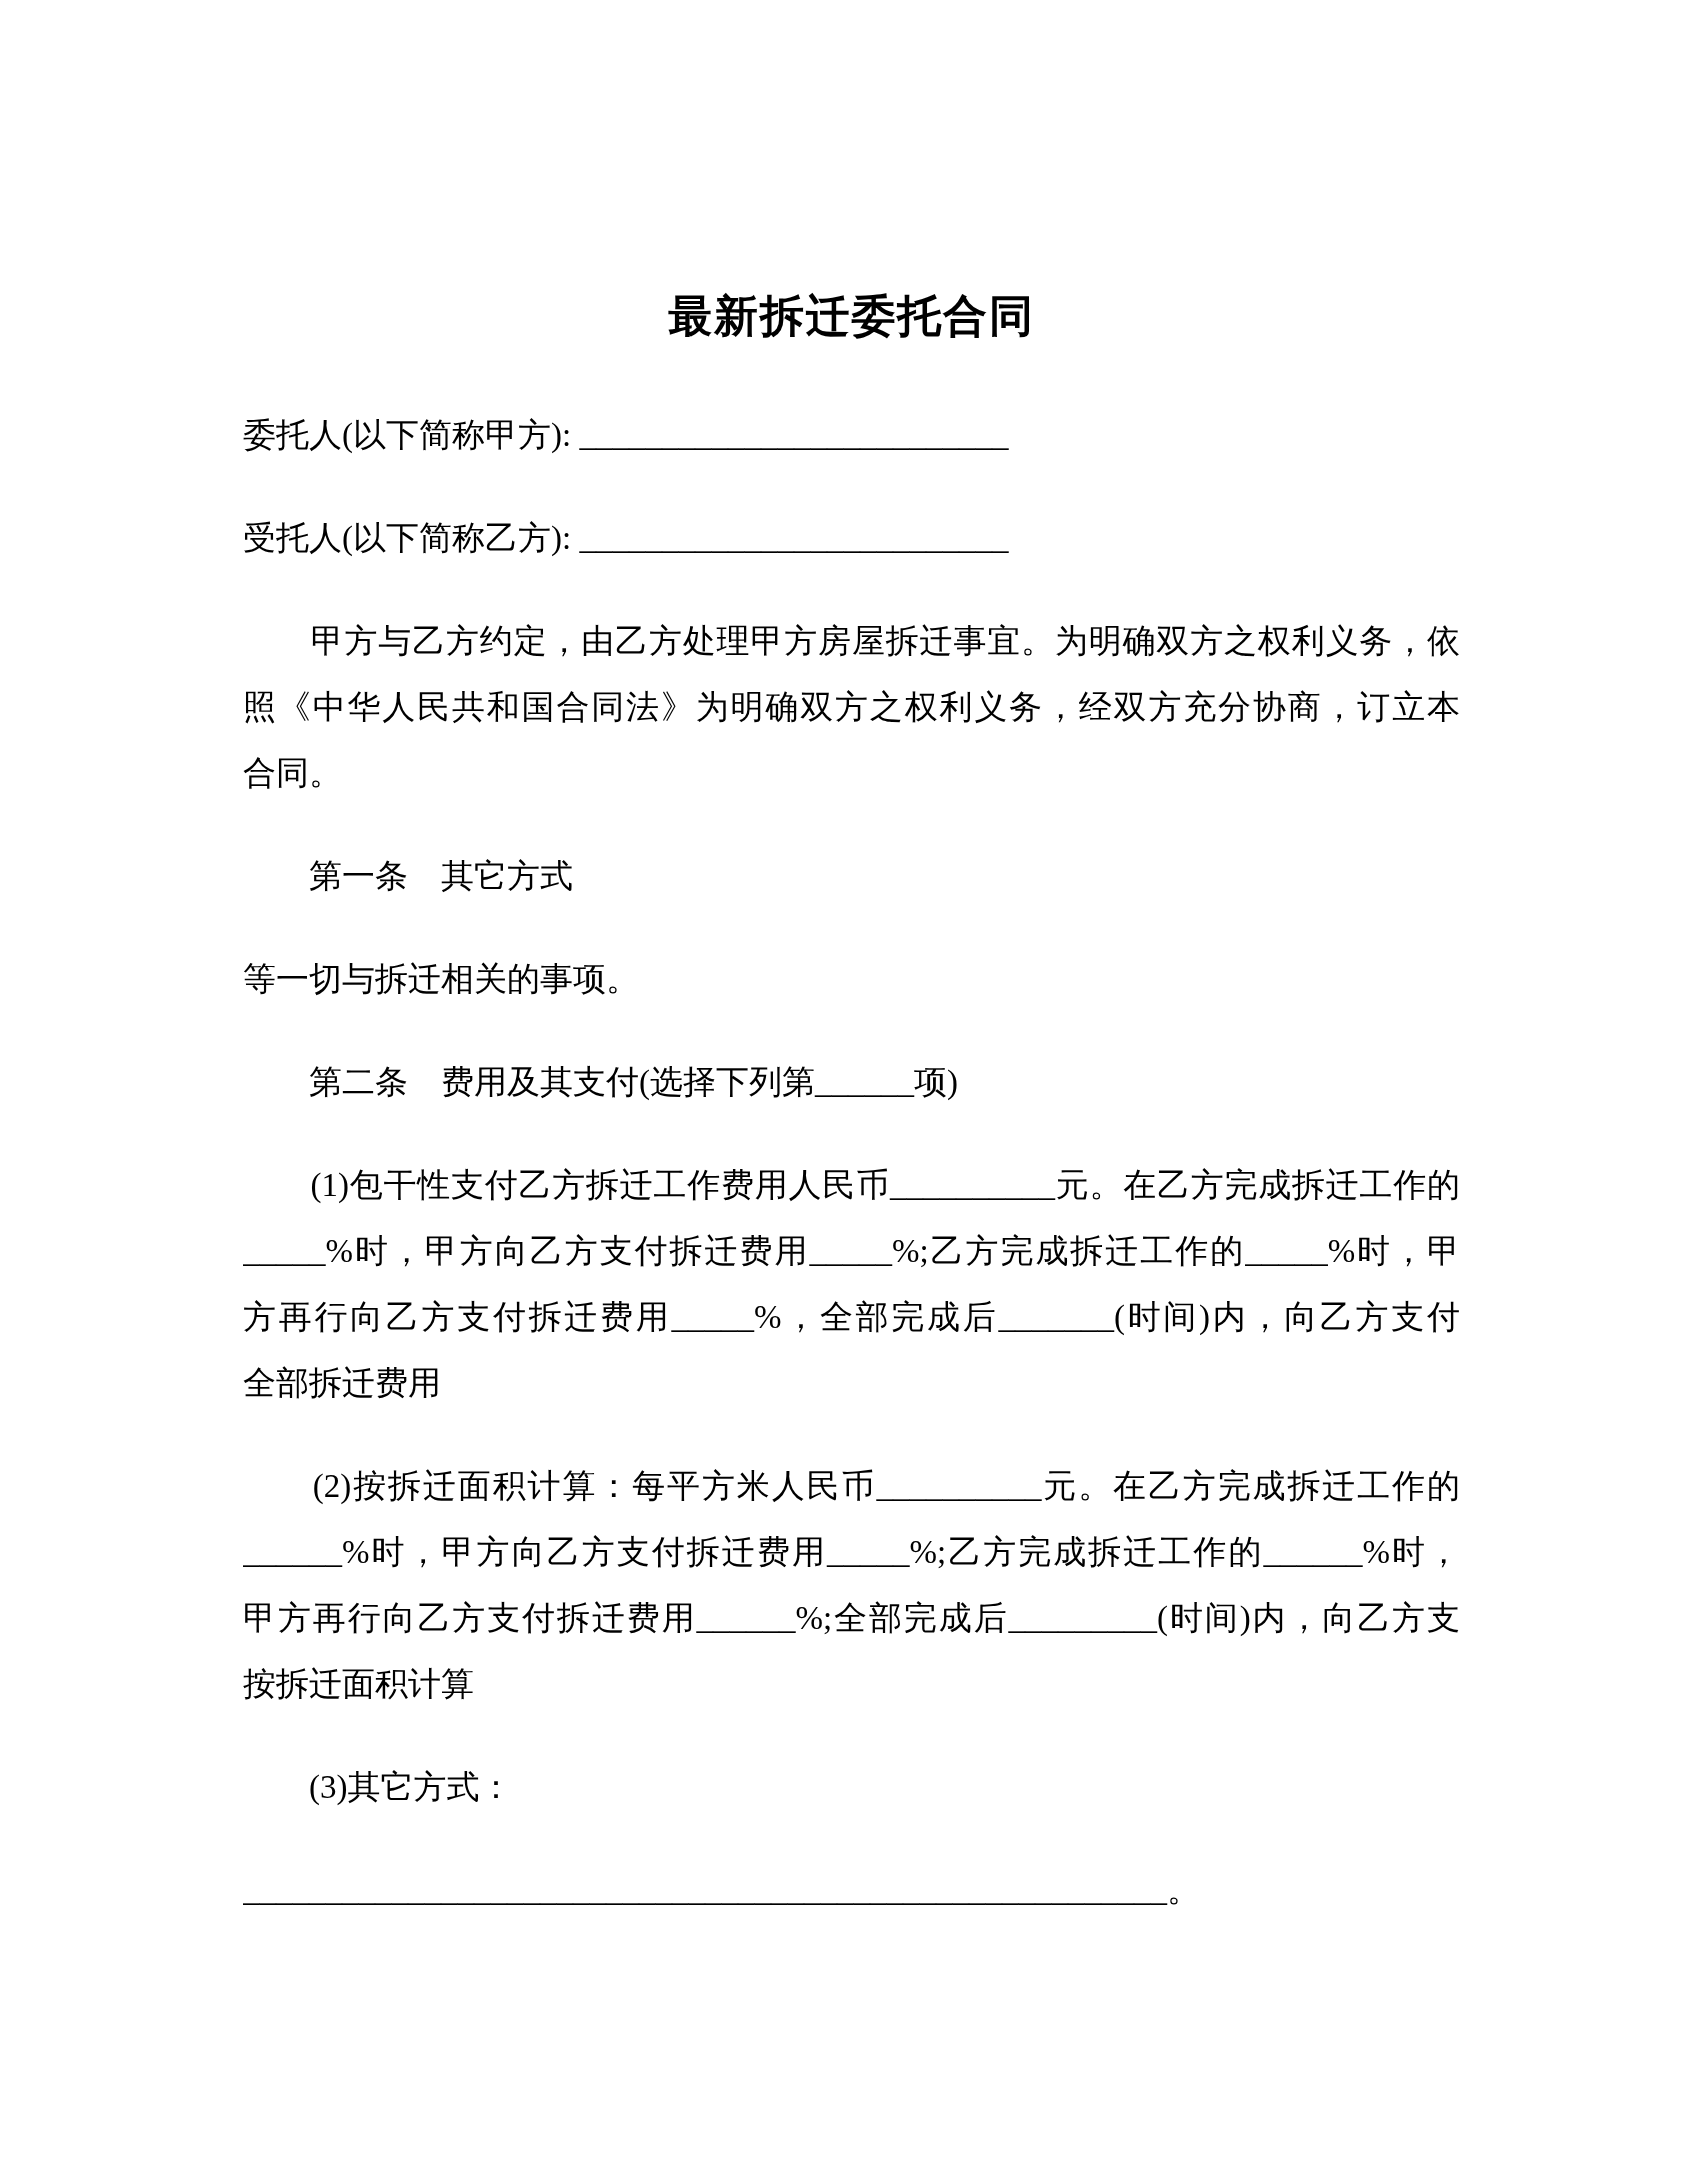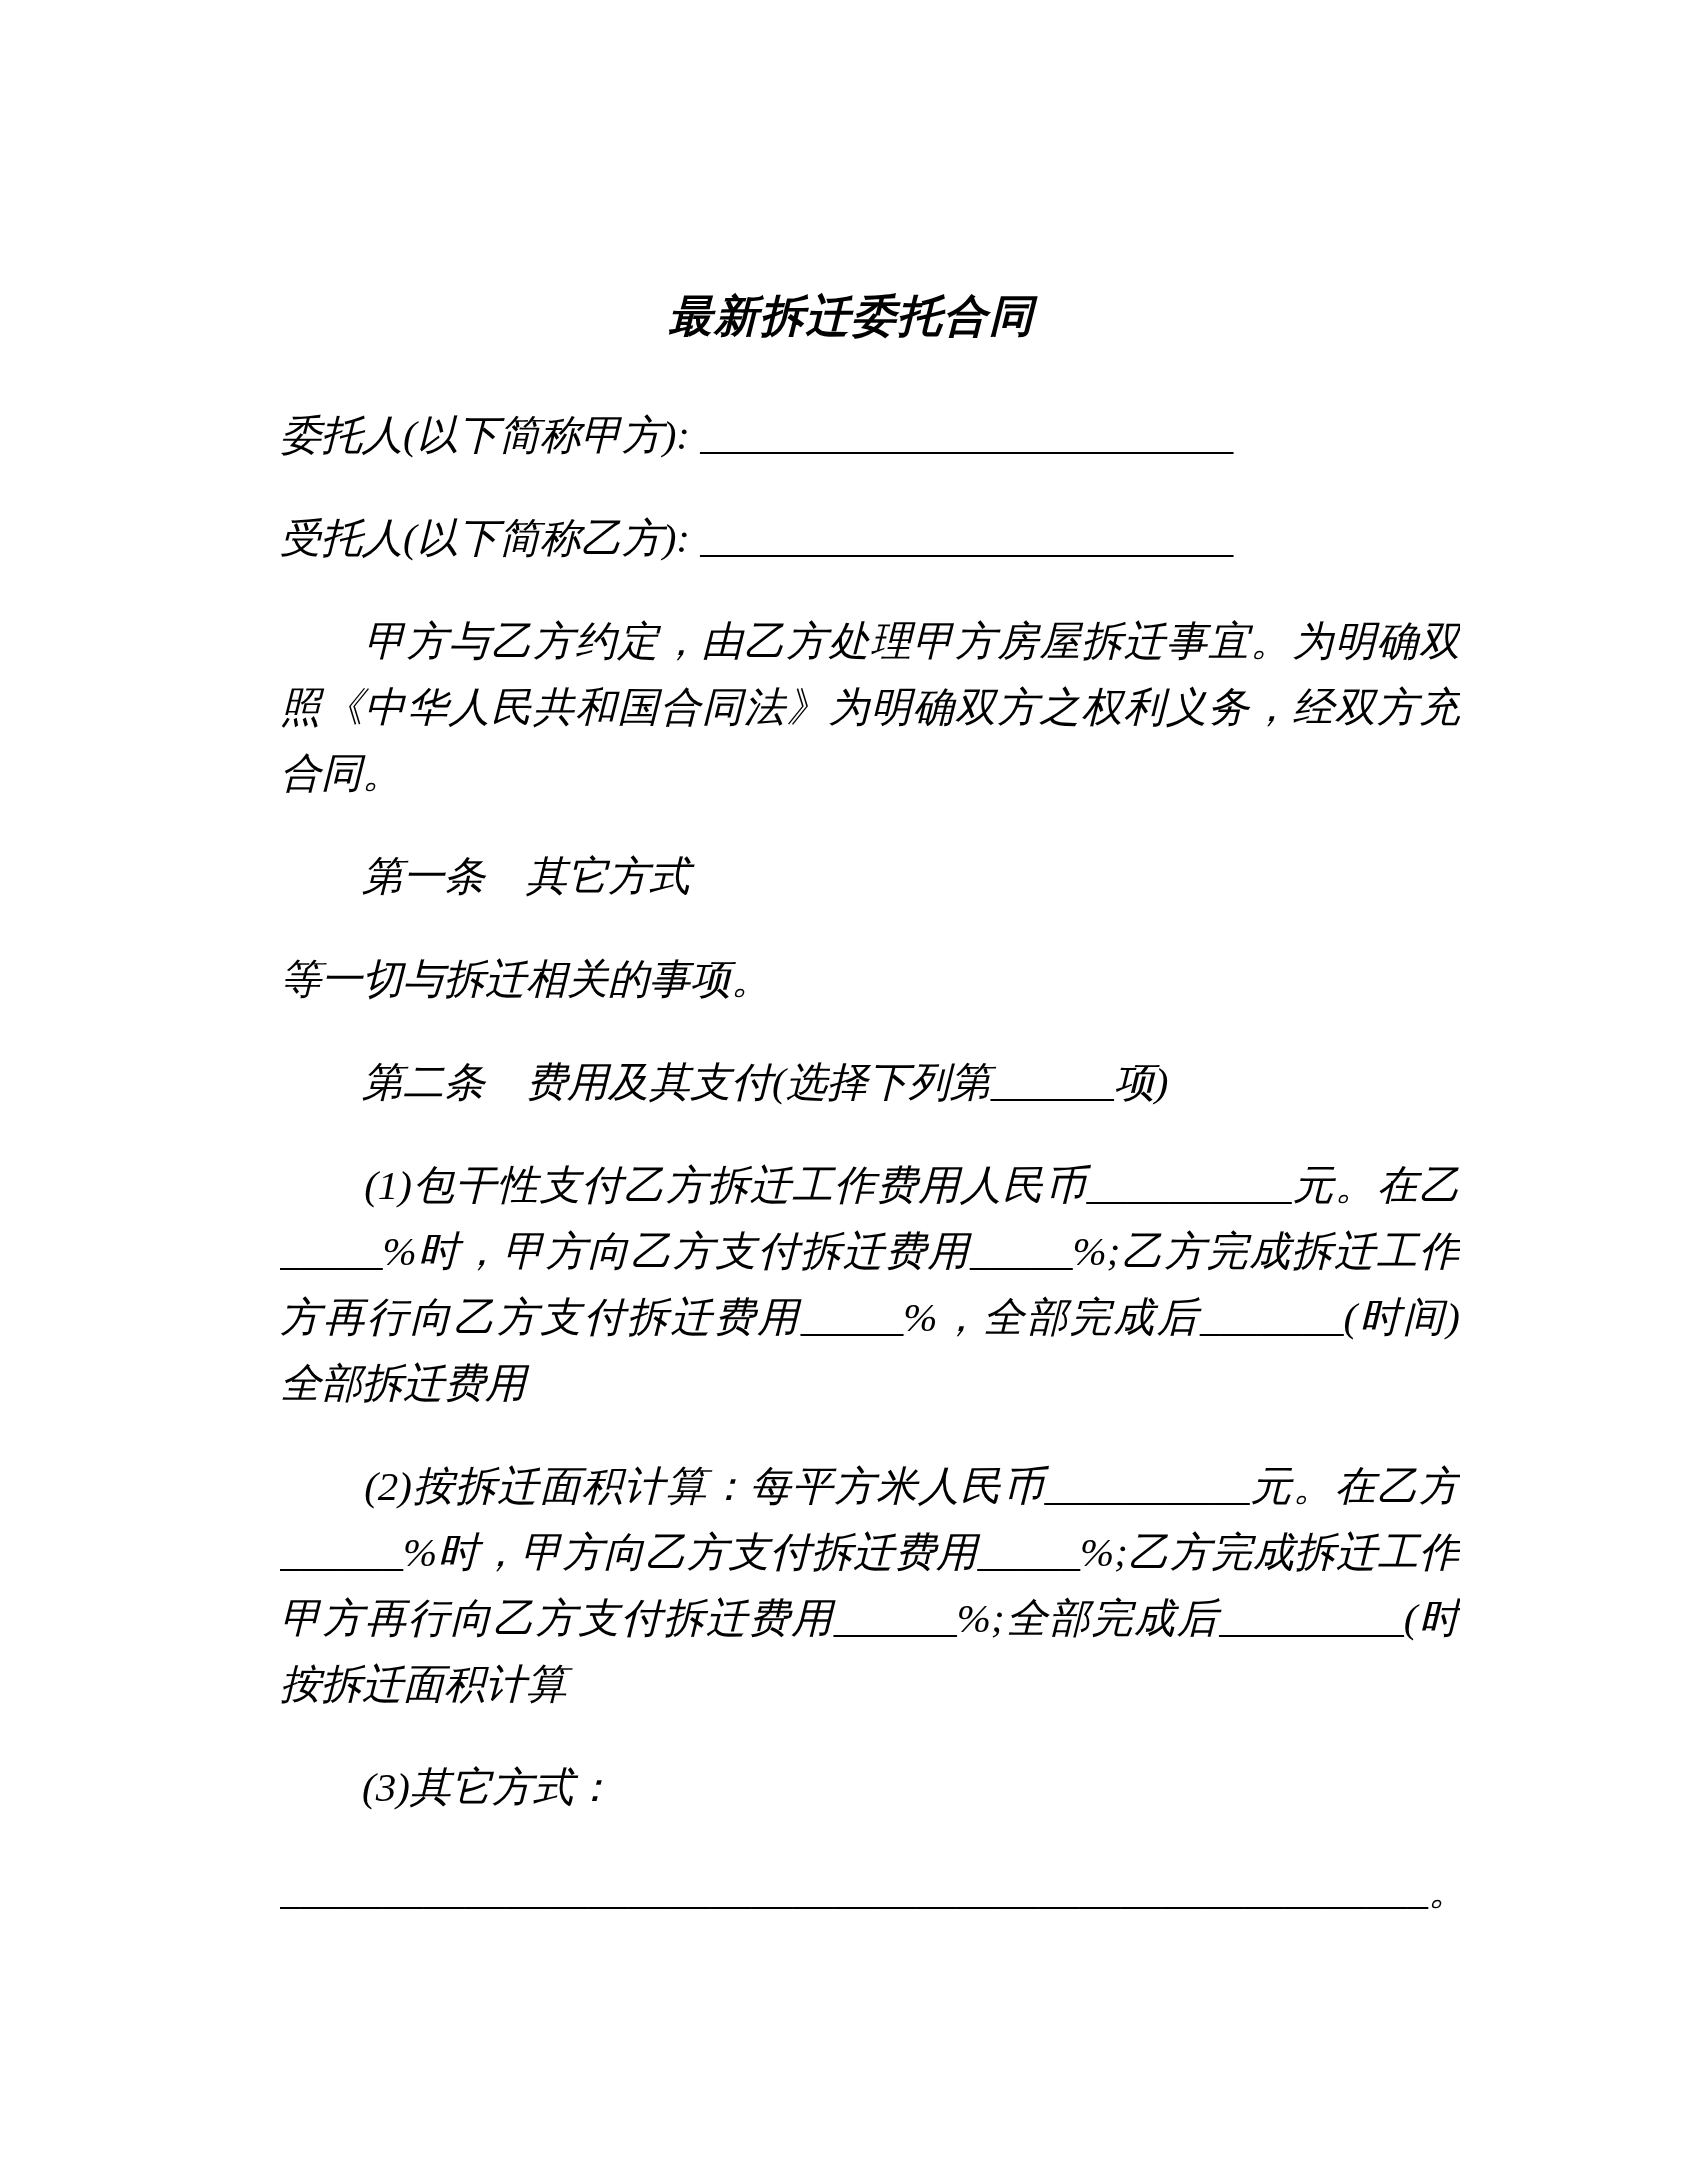--- a/index.html
+++ b/index.html
@@ -9,41 +9,39 @@
   }
   .page {
     position: relative;
     box-sizing: border-box;
     width: 1686px;
     height: 2182px;
     background: #ffffff;
     padding: 283px 226px 0 243px;
     font-family: "Liberation Serif", "DejaVu Serif", serif;
     color: #000000;
-    font-style: italic;
   }
   .title {
     font-size: 44px;
     font-weight: bold;
     text-align: center;
     height: 68px;
     line-height: 68px;
     margin-bottom: 51px;
     letter-spacing: 1.8px;
   }
   .para {
     margin: 0 0 37px 0;
   }
   .line {
-    font-size: 41px;
+    font-size: 33px;
     height: 66px;
     line-height: 66px;
     overflow: hidden;
     white-space: nowrap;
-    margin-left: 37px;
   }
   .fill {
     white-space: normal;
     text-align: justify;
     text-align-last: justify;
   }
 </style>
 </head>
 <body>
 

